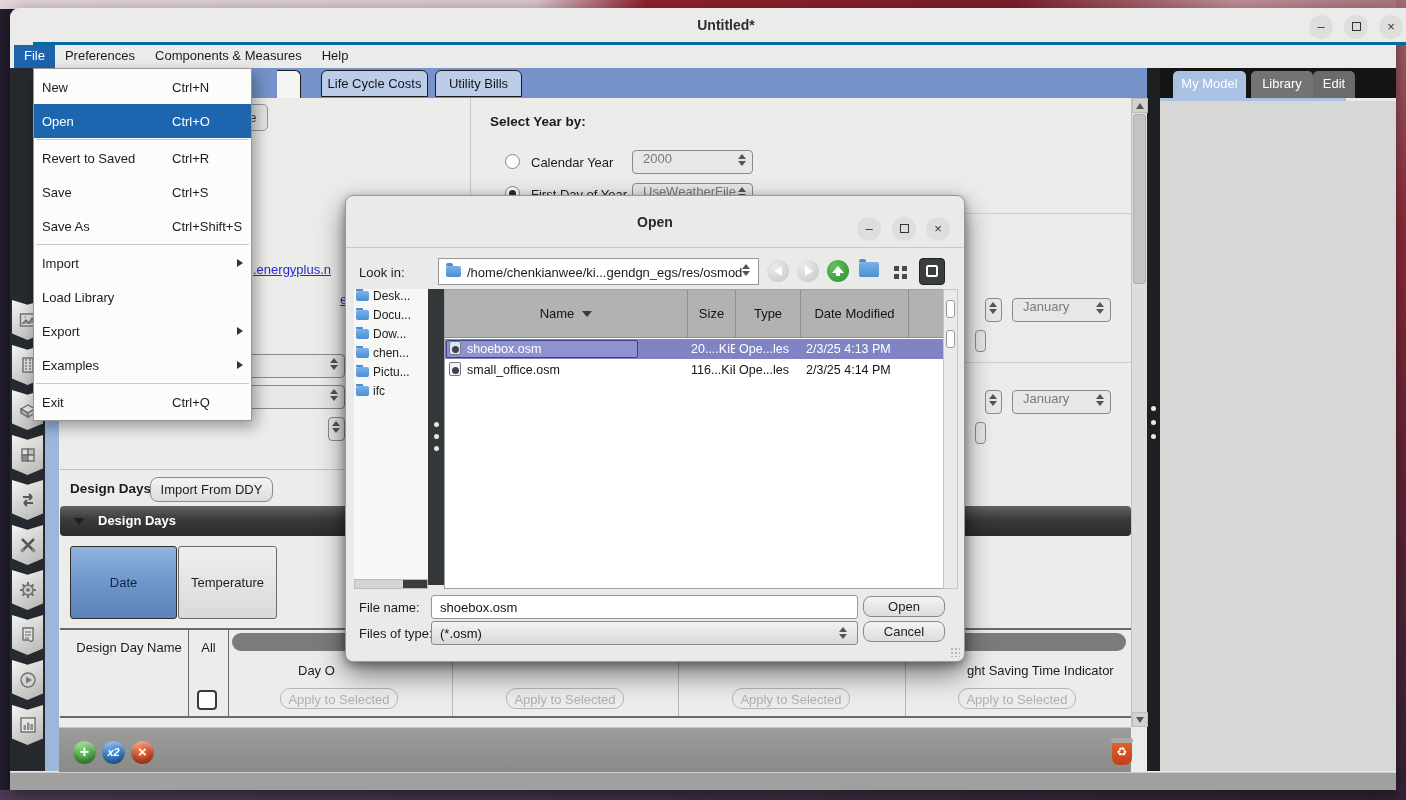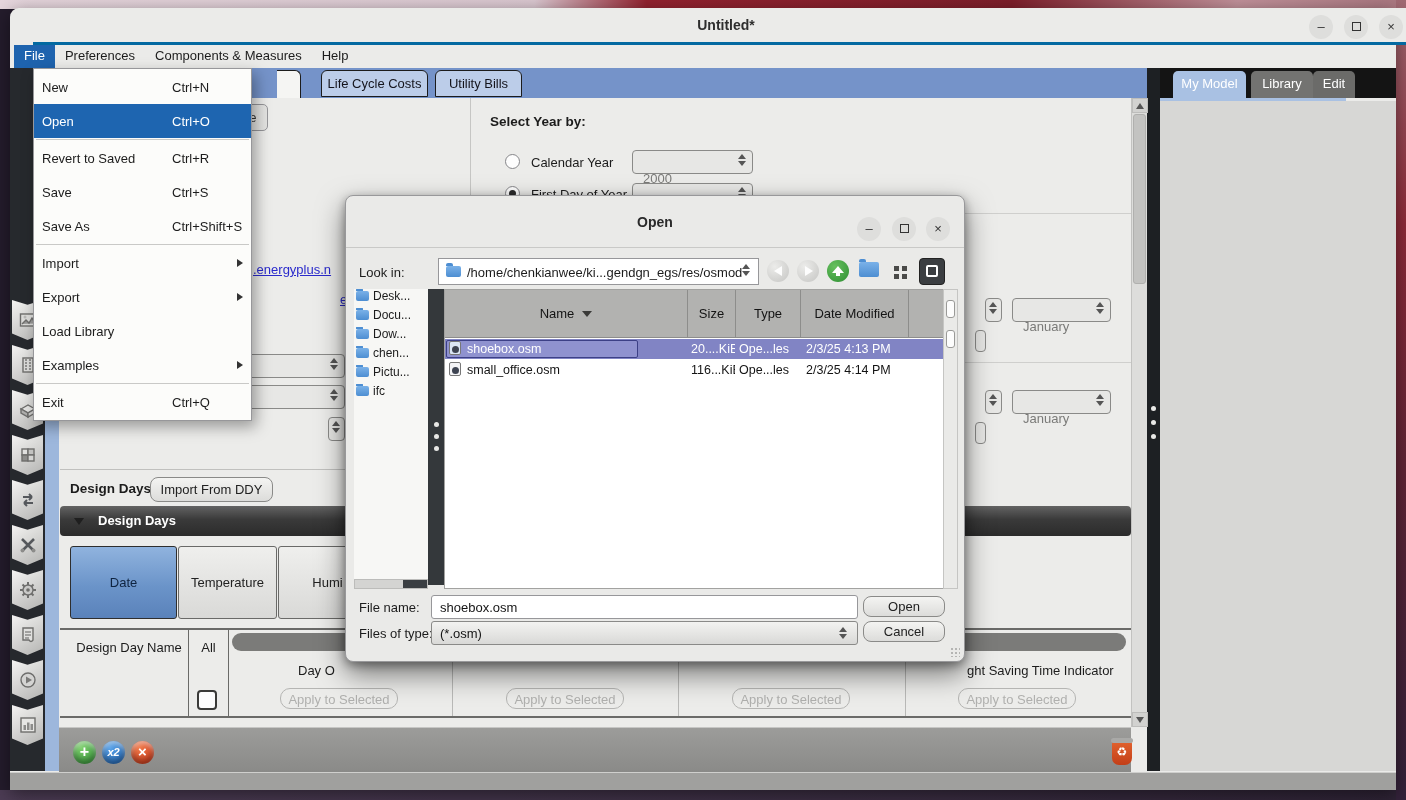--- a/index.html
+++ b/index.html
@@ -70,21 +70,21 @@
   .hline { position:absolute; height:1px; background:#cfcfcd; }
 
   .partialbtn { position:absolute; left:228px; top:96px; width:30px; height:27px; background:#e4e4e2;
     border:1px solid #96969a; border-radius:5px; font-size:12px; color:#333; text-align:center; padding-top:6px; overflow:hidden; }
 
   .secttitle { position:absolute; font-size:13.5px; font-weight:bold; color:#1c1c1c; }
   .radio { position:absolute; width:15px; height:15px; border:1px solid #86868a; border-radius:50%; background:#fdfdfd; }
   .radio.sel::after { content:''; position:absolute; left:3px; top:3px; width:7px; height:7px; border-radius:50%; background:#2c2c2c; }
   .lbl13 { position:absolute; font-size:13px; color:#1c1c1c; }
   .ddown { position:absolute; height:24px; background:#e7e7e5; border:1px solid #8a8a88; border-radius:4px;
-    font-size:13px; color:#7a7a78; padding:20px 0 0 10px; }
+    font-size:13px; color:#7a7a78; padding:0 0 0 10px; }
   .spin { position:absolute; right:4px; top:3px; width:12px; }
   .spin::before { content:''; display:block; width:0; height:0; margin:0 auto 2px;
     border-left:4px solid transparent; border-right:4px solid transparent; border-bottom:5px solid #555; }
   .spin::after { content:''; display:block; width:0; height:0; margin:0 auto;
     border-left:4px solid transparent; border-right:4px solid transparent; border-top:5px solid #555; }
   .frag { position:absolute; background:#e7e7e5; border:1px solid #8a8a88; border-radius:4px; }
 
   .linktxt { position:absolute; font-size:13px; color:#2a2acc; text-decoration:underline; }
   .ital { font-style:italic; }
 
@@ -363,21 +363,20 @@
     <div class="secttitle" style="left:60px; top:473px;">Design Days</div>
     <button class="btn" style="position:absolute; left:140px; top:469px; width:123px; height:25px;">Import From DDY</button>
 
     <div class="dd-header">
       <div class="dd-tri"></div>
       <span>Design Days</span>
     </div>
 
     <div class="bigbtn plain" style="left:168px; width:99px;">Temperature</div>
     <div class="bigbtn sel" style="left:60px; width:107px;">Date</div>
-    <div class="bigbtn plain" style="left:268px; width:99px;">Humi</div>
 
     <div class="tbl-line" style="left:50px; top:620px; width:1071px; height:2px;"></div>
     <div class="tbl-line" style="left:50px; top:708px; width:1071px; height:2px;"></div>
     <div class="tbl-line" style="left:178px; top:620px; width:1px; height:90px;"></div>
     <div class="tbl-line" style="left:218px; top:620px; width:1px; height:90px;"></div>
     <div class="tbl-line-light" style="left:442px; top:622px; height:86px;"></div>
     <div class="tbl-line-light" style="left:668px; top:622px; height:86px;"></div>
     <div class="tbl-line-light" style="left:895px; top:622px; height:86px;"></div>
 
     <div class="lbl13" style="left:62px; top:632px; width:114px; text-align:center;">Design Day Name</div>
@@ -536,29 +535,29 @@
         <span class="mi-l">Save As</span>
         <span class="mi-s">Ctrl+Shift+S</span>
       </div>
     <div class="msep"></div>
     <div class="mi">
         <span class="mi-l">Import</span>
         <span class="mi-s"></span>
         <span class="mi-arrow"></span>
       </div>
     <div class="mi">
+        <span class="mi-l">Load Library</span>
+        <span class="mi-s"></span>
+      </div>
+    <div class="mi">
         <span class="mi-l">Export</span>
         <span class="mi-s"></span>
         <span class="mi-arrow"></span>
       </div>
     <div class="mi">
-        <span class="mi-l">Load Library</span>
-        <span class="mi-s"></span>
-      </div>
-    <div class="mi">
         <span class="mi-l">Examples</span>
         <span class="mi-s"></span>
         <span class="mi-arrow"></span>
       </div>
     <div class="msep"></div>
     <div class="mi">
         <span class="mi-l">Exit</span>
         <span class="mi-s">Ctrl+Q</span>
       </div>
   </div>

